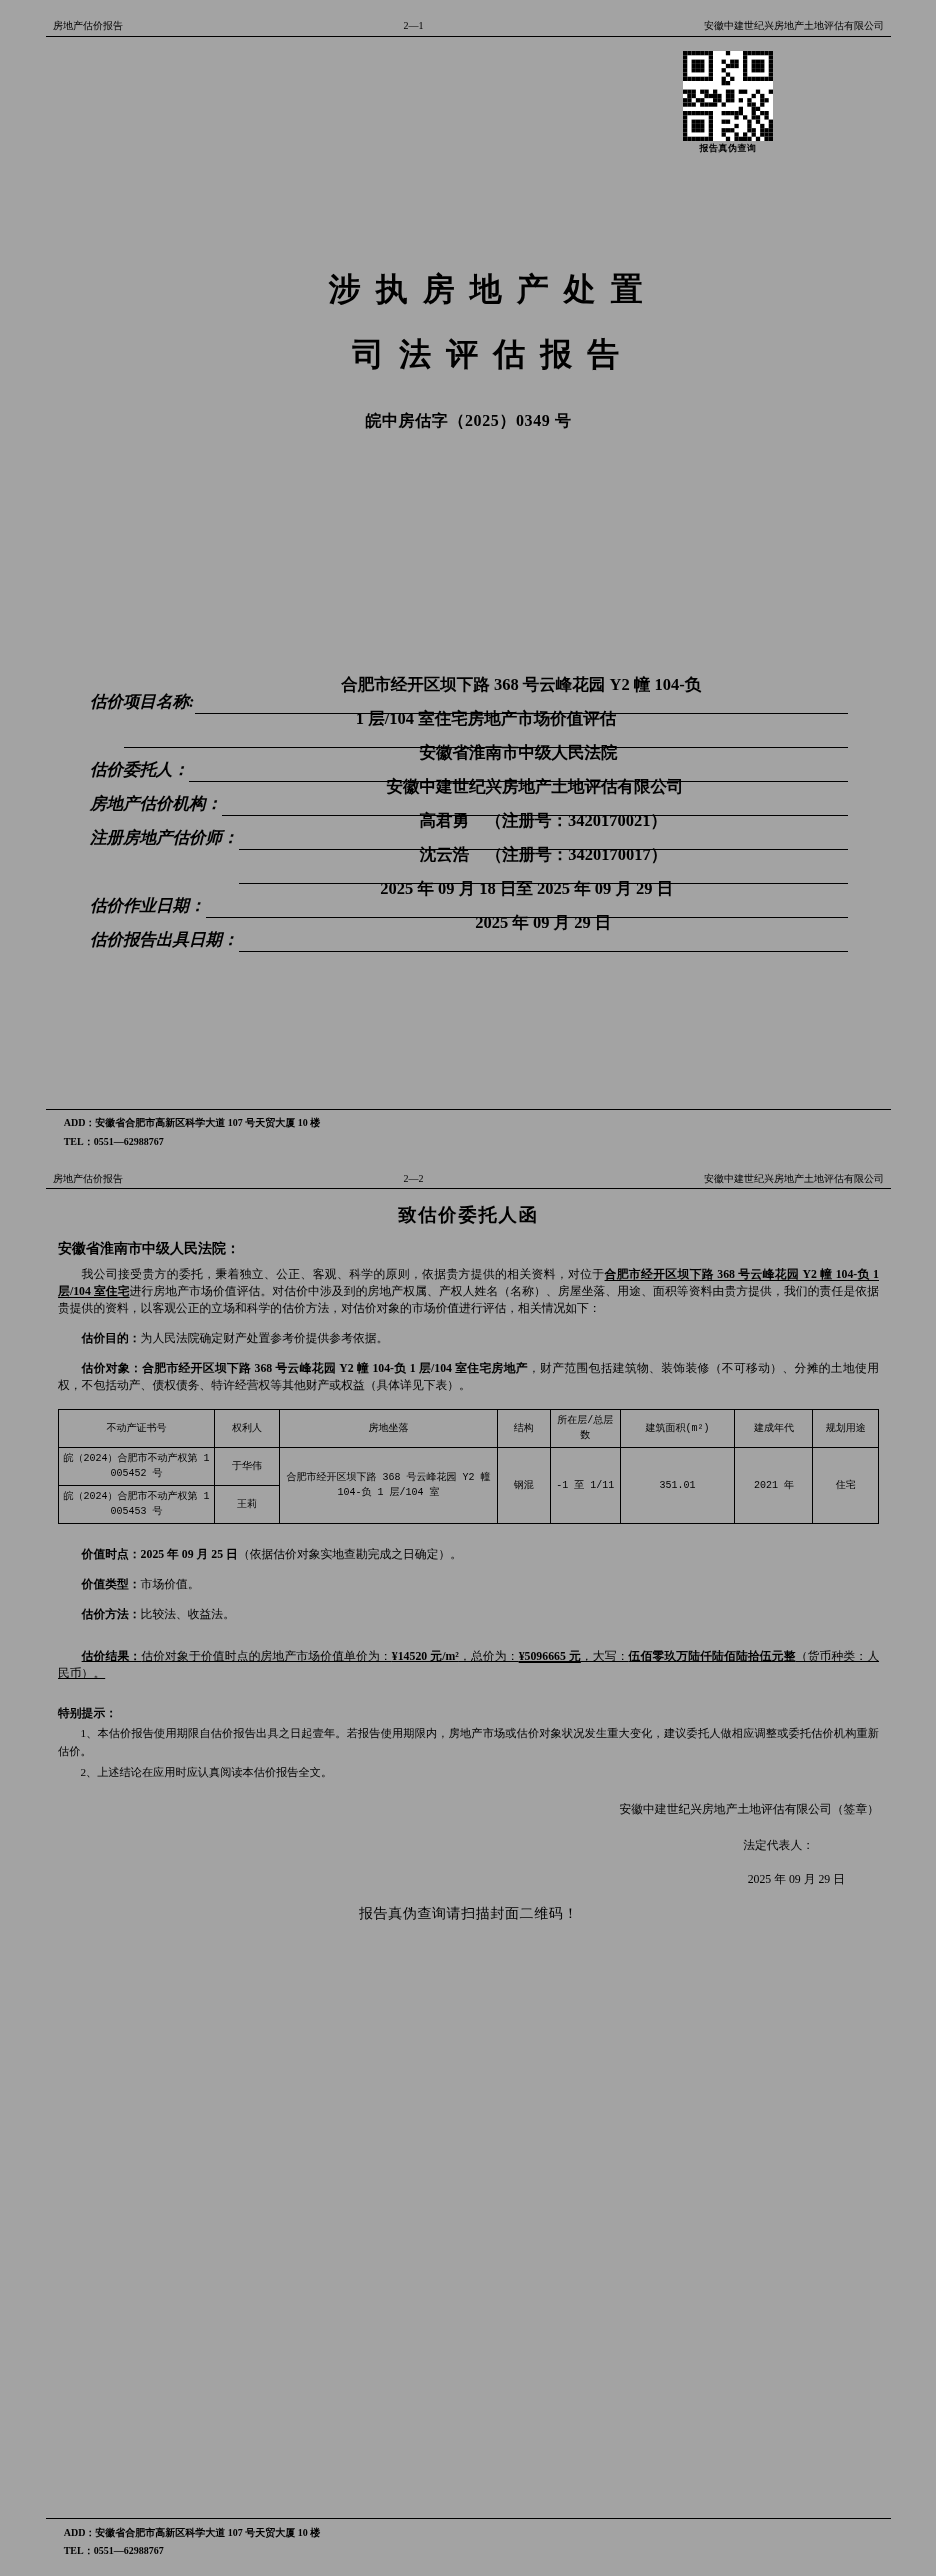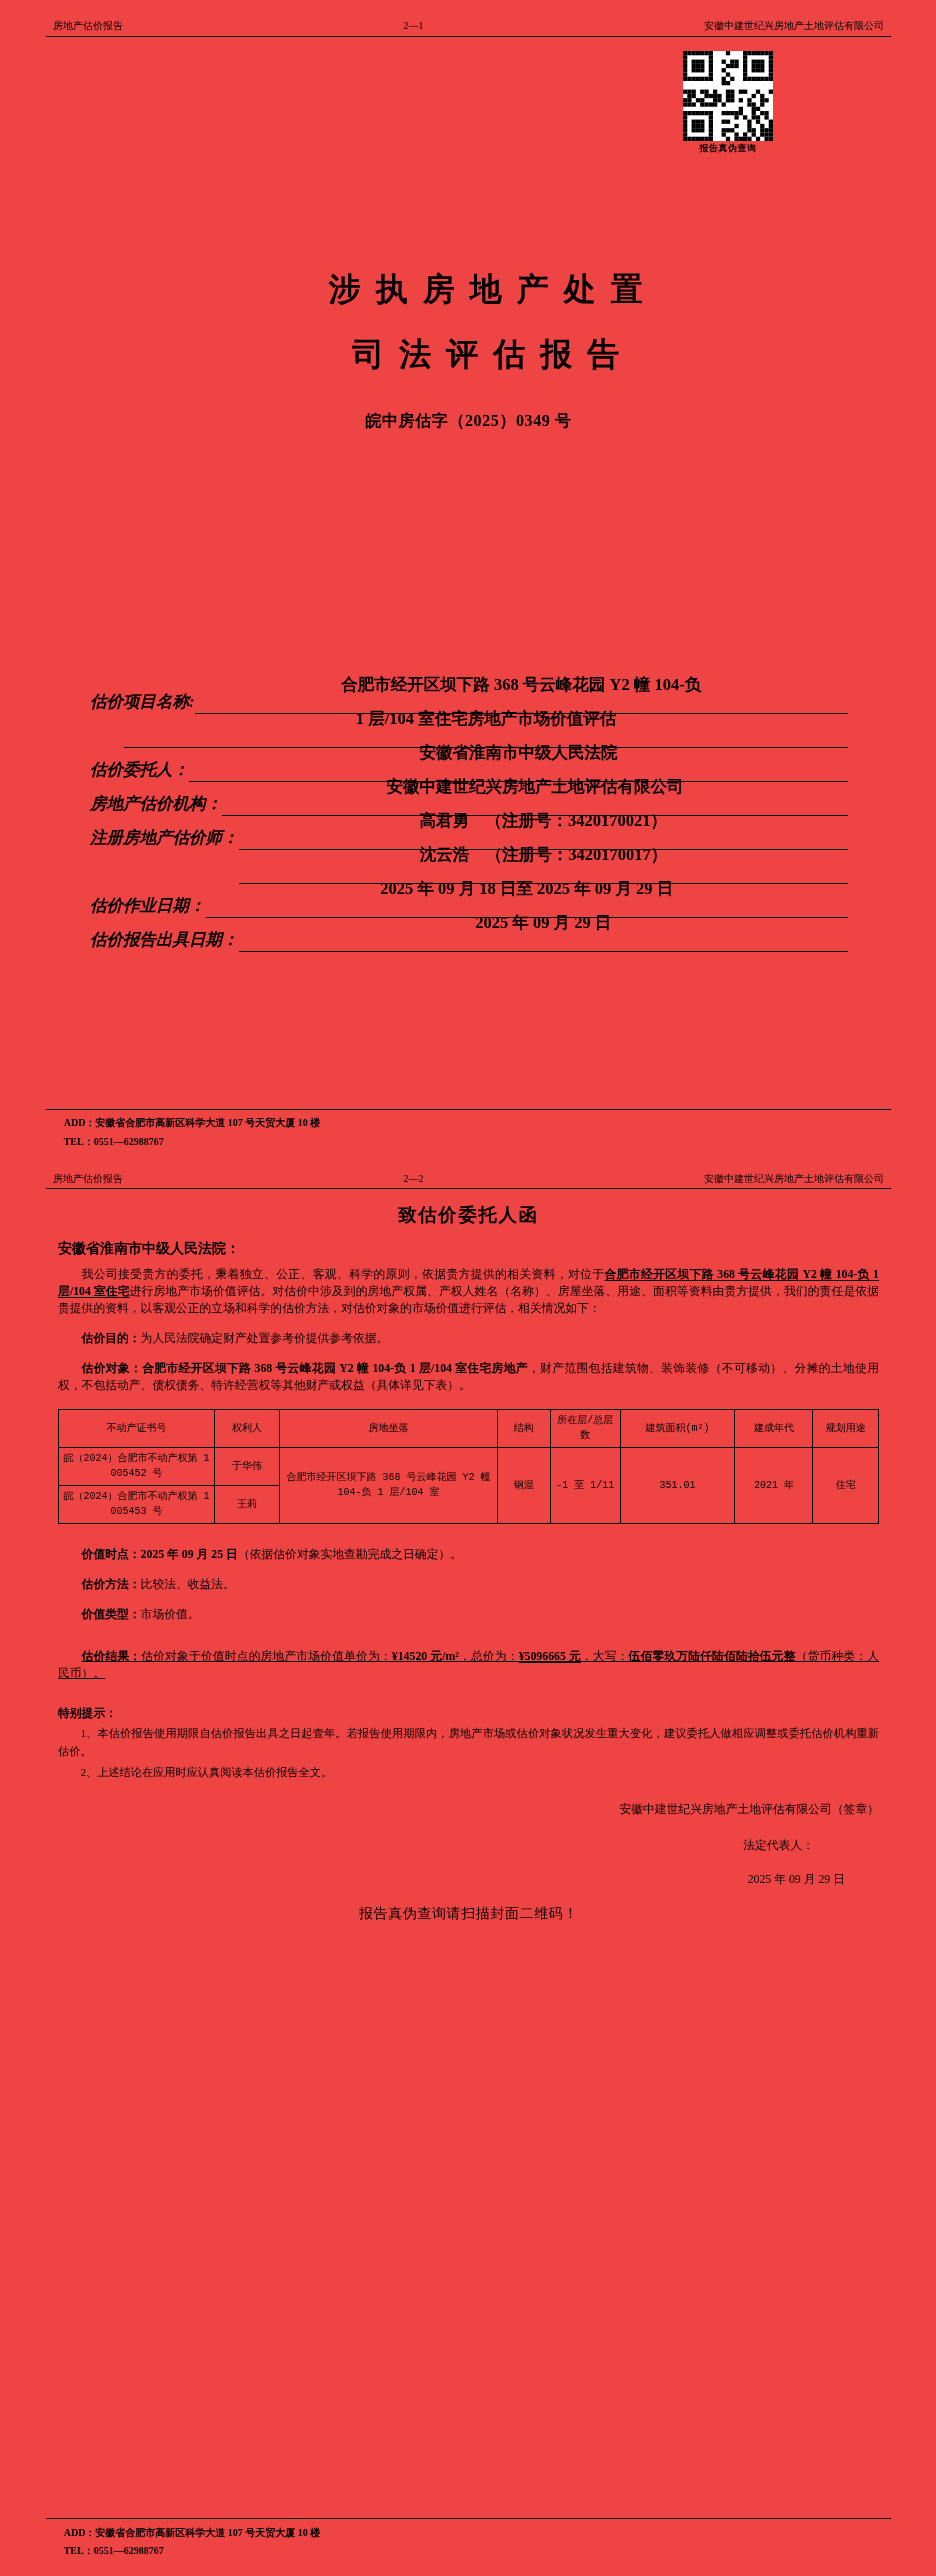--- a/index.html
+++ b/index.html
@@ -5,21 +5,21 @@
   html, body { margin: 0; padding: 0; }
   body {
     background: #d8d8d8;
     font-family: "Liberation Serif", "DejaVu Serif", serif;
     color: #000;
   }
   .sheet {
     width: 937px;
     height: 2576px;
     margin: 0 auto;
-    background: #ef4444;
+    background: #a3a3a3;
     display: flex;
     flex-direction: column;
     overflow: hidden;
   }
   .page { display: flex; flex-direction: column; }
   .page-1 { height: 1158px; padding-bottom: 9.4px; }
   .page-2 { height: 1408px; padding-bottom: 15.3px; }
 
   .pagehead {
     display: flex; justify-content: space-between; align-items: flex-end;
@@ -404,23 +404,23 @@
           </tr>
           <tr>
             <td>皖（2024）合肥市不动产权第 1005453 号</td>
             <td>王莉</td>
           </tr>
         </tbody>
       </table>
 
       <p class="para fact-first"><b>价值时点：</b><b>2025 年 09 月 25 日</b><span>（依据估价对象实地查勘完成之日确定）。</span></p>
 
+      <p class="para fact"><b>价值类型：</b><span>市场价值。</span></p>
+
       <p class="para fact"><b>估价方法：</b><span>比较法、收益法。</span></p>
-
-      <p class="para fact"><b>价值类型：</b><span>市场价值。</span></p>
 
       <p class="para result"><b>估价结果：</b><span>估价对象于价值时点的房地产市场价值单价为：</span><b>¥14520 元/m²</b><span>，总价为：</span><b class="u">¥5096665 元</b><span>，大写：</span><b>伍佰零玖万陆仟陆佰陆拾伍元整</b><span>（货币种类：人民币）。</span></p>
 
       <p class="para notes-label" style="text-indent:0;">特别提示：</p>
       <p class="note">1、本估价报告使用期限自估价报告出具之日起壹年。若报告使用期限内，房地产市场或估价对象状况发生重大变化，建议委托人做相应调整或委托估价机构重新估价。</p>
       <p class="note">2、上述结论在应用时应认真阅读本估价报告全文。</p>
 
       <div class="sig sig-company">安徽中建世纪兴房地产土地评估有限公司（签章）</div>
       <div class="sig sig-rep">法定代表人：</div>
       <div class="sig sig-date">2025 年 09 月 29 日</div>

